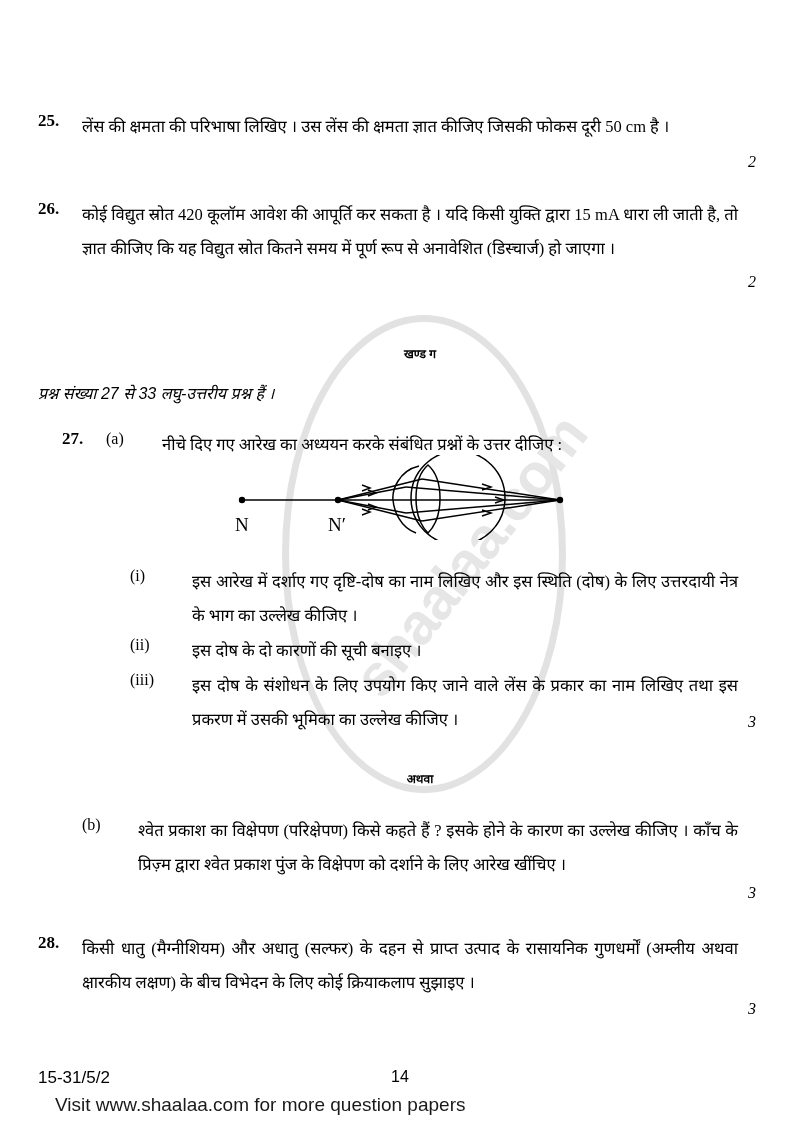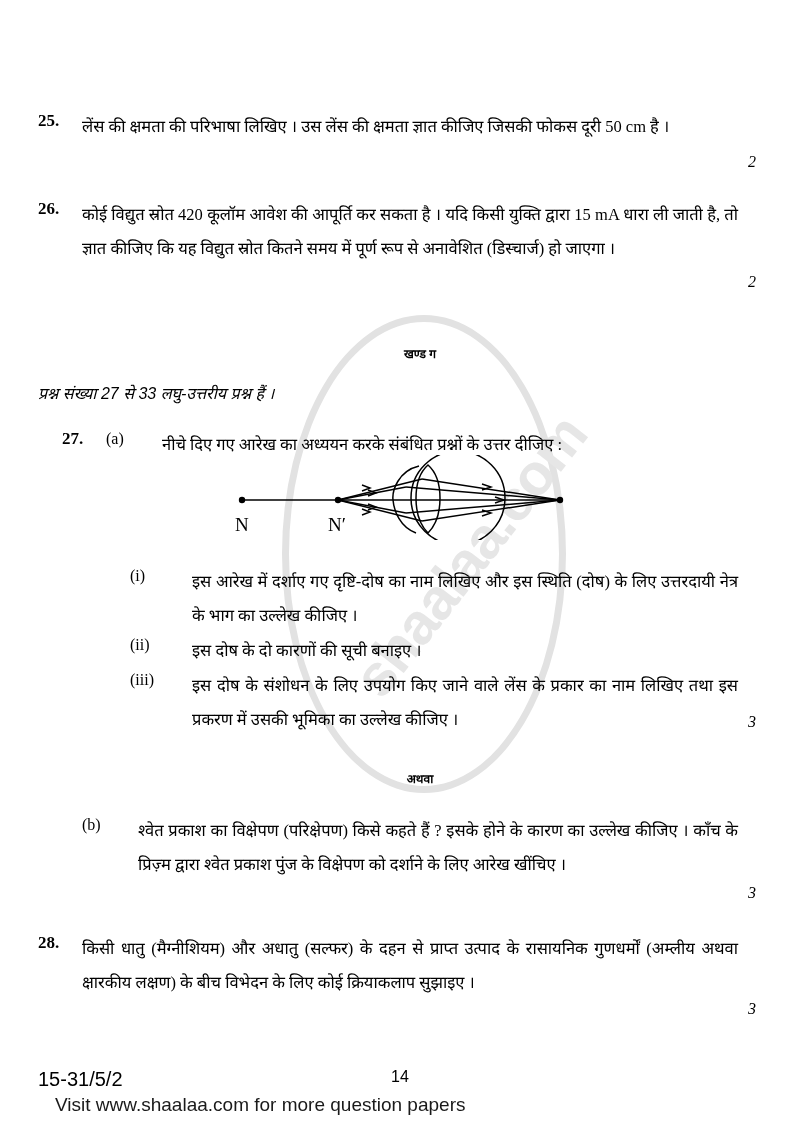--- a/index.html
+++ b/index.html
@@ -127,21 +127,21 @@
     width: 380px;
     height: 85px;
   }
 
   
   .footer-code {
     position: absolute;
     left: 38px;
     top: 1068px;
     font-family: "Liberation Sans", "DejaVu Sans", sans-serif;
-    font-size: 20px;
+    font-size: 17px;
   }
   .footer-page {
     position: absolute;
     left: 0;
     width: 800px;
     text-align: center;
     top: 1068px;
     font-family: "Liberation Sans", "DejaVu Sans", sans-serif;
     font-size: 16px;
   }

